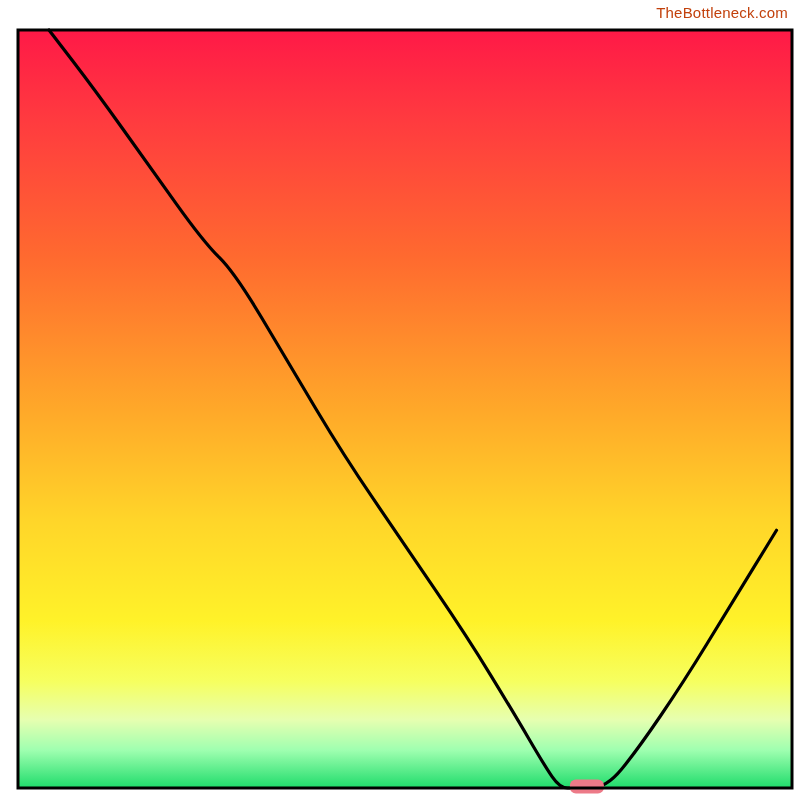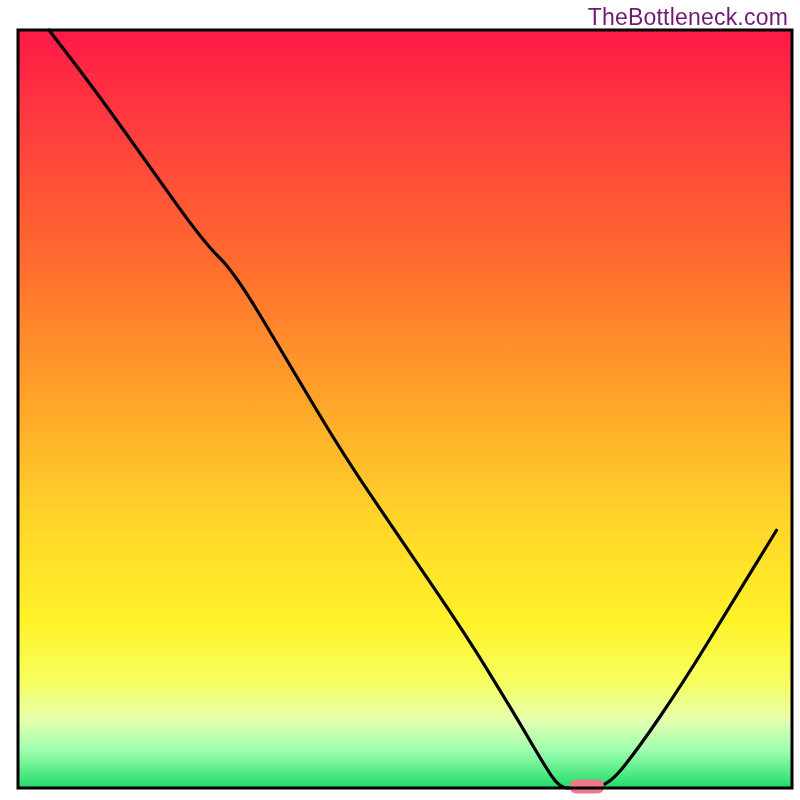--- a/index.html
+++ b/index.html
@@ -12,22 +12,22 @@
   }
   .container {
     position: relative;
     width: 800px;
     height: 800px;
   }
   .watermark {
     position: absolute;
     top: 4px;
     right: 12px;
-    color: #701a75;
-    font-size: 23px;
+    color: #c2410c;
+    font-size: 15px;
     font-weight: 500;
     letter-spacing: 0.2px;
   }
   svg.chart {
     position: absolute;
     left: 0;
     top: 0;
     width: 800px;
     height: 800px;
   }

